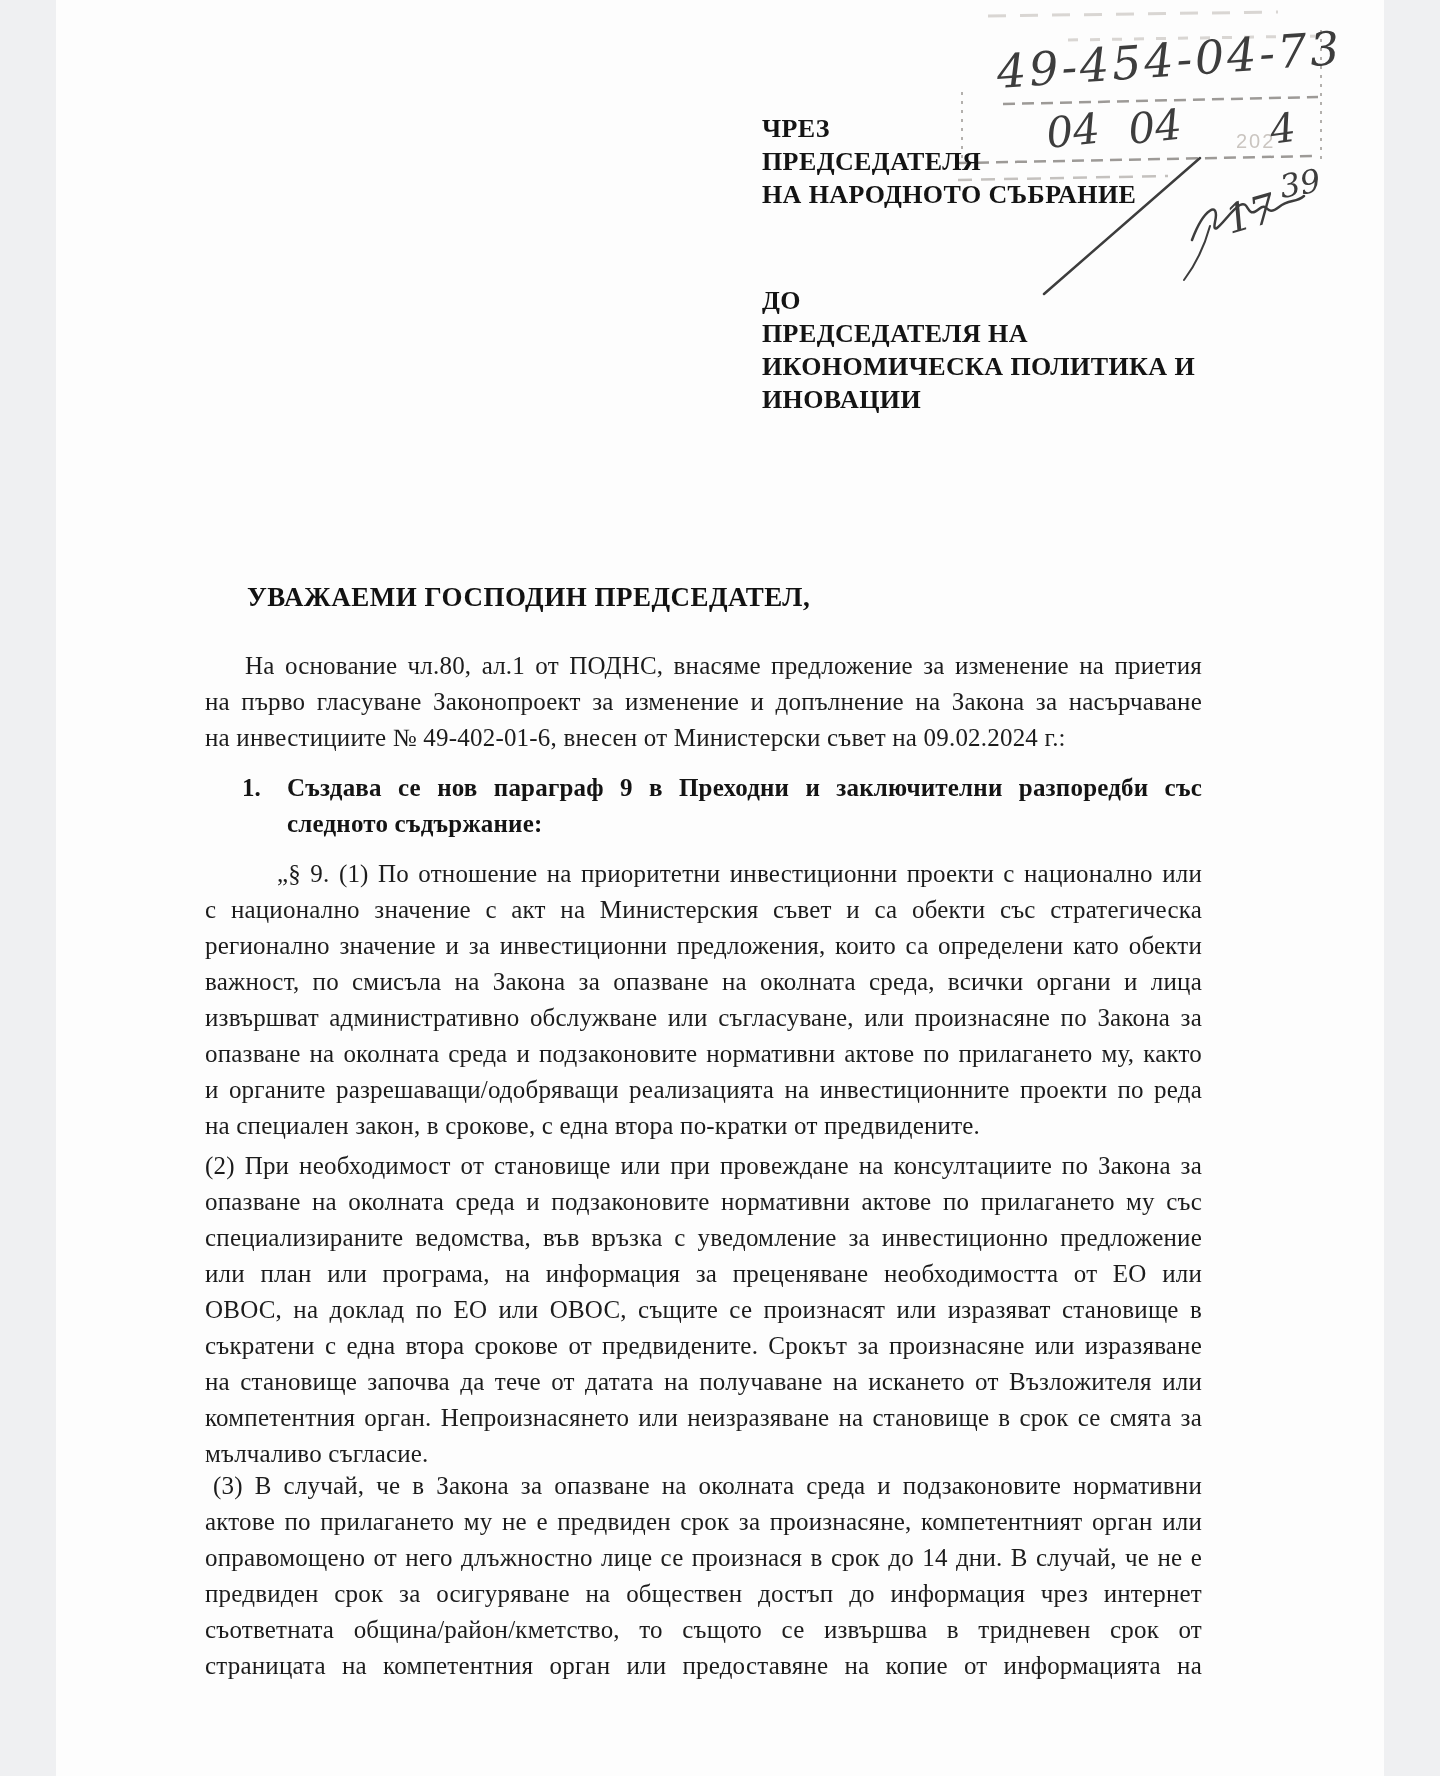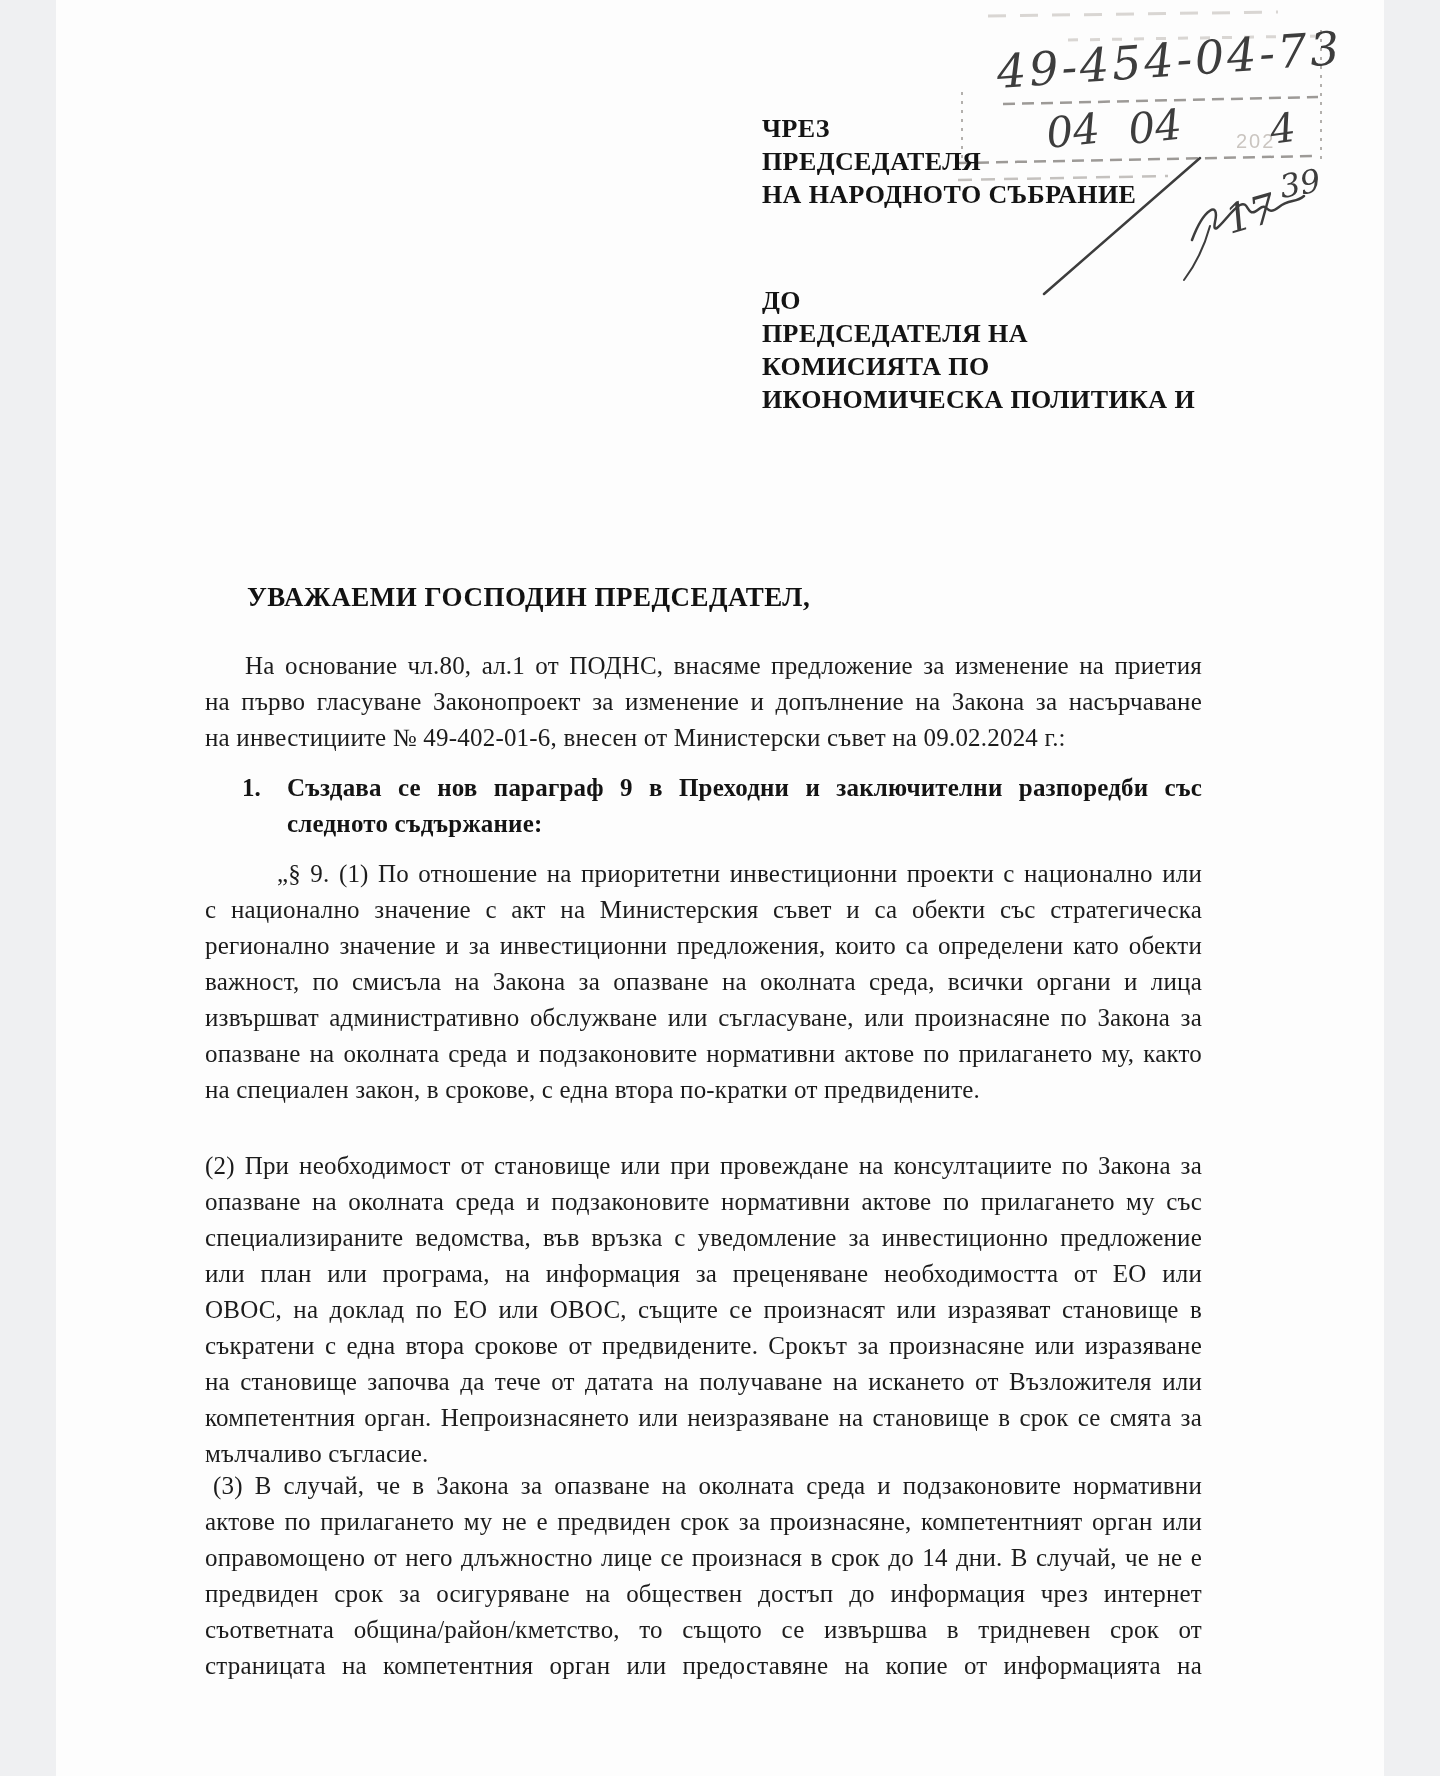--- a/index.html
+++ b/index.html
@@ -65,22 +65,22 @@
 
 <div class="addr" style="top:112px">
   <div class="aln">ЧРЕЗ</div>
   <div class="aln">ПРЕДСЕДАТЕЛЯ</div>
   <div class="aln">НА НАРОДНОТО СЪБРАНИЕ</div>
 </div>
 
 <div class="addr" style="top:284px">
   <div class="aln">ДО</div>
   <div class="aln">ПРЕДСЕДАТЕЛЯ НА</div>
-  <div class="aln">КОМИСИЯТА ПО</div>
   <div class="aln">ИКОНОМИЧЕСКА ПОЛИТИКА И</div>
+  <div class="aln">ИНОВАЦИИ</div>
 </div>
 
 <div class="content">
 
   <div class="block salut" style="top:582px">УВАЖАЕМИ ГОСПОДИН ПРЕДСЕДАТЕЛ,</div>
 
   <div class="block" style="top:648px">
     <div class="ln ind40">На основание чл.80, ал.1 от ПОДНС, внасяме предложение за изменение на приетия</div>
     <div class="ln">на първо гласуване Законопроект за изменение и допълнение на Закона за насърчаване</div>
     <div class="ln last">на инвестициите № 49-402-01-6, внесен от Министерски съвет на 09.02.2024 г.:</div>
@@ -94,20 +94,21 @@
     </div>
   </div>
 
   <div class="block" style="top:856px">
     <div class="ln ind72">„§ 9. (1) По отношение на приоритетни инвестиционни проекти с национално или</div>
     <div class="ln">с национално значение с акт на Министерския съвет и са обекти със стратегическа</div>
     <div class="ln">регионално значение и за инвестиционни предложения, които са определени като обекти</div>
     <div class="ln">важност, по смисъла на Закона за опазване на околната среда, всички органи и лица</div>
     <div class="ln">извършват административно обслужване или съгласуване, или произнасяне по Закона за</div>
     <div class="ln">опазване на околната среда и подзаконовите нормативни актове по прилагането му, както</div>
+    <div class="ln">и органите разрешаващи/одобряващи реализацията на инвестиционните проекти по реда</div>
     <div class="ln last">на специален закон, в срокове, с една втора по-кратки от предвидените.</div>
   </div>
 
   <div class="block" style="top:1148px">
     <div class="ln">(2) При необходимост от становище или при провеждане на консултациите по Закона за</div>
     <div class="ln">опазване на околната среда и подзаконовите нормативни актове по прилагането му със</div>
     <div class="ln">специализираните ведомства, във връзка с уведомление за инвестиционно предложение</div>
     <div class="ln">или план или програма, на информация за преценяване необходимостта от ЕО или</div>
     <div class="ln">ОВОС, на доклад по ЕО или ОВОС, същите се произнасят или изразяват становище в</div>
     <div class="ln">съкратени с една втора срокове от предвидените. Срокът за произнасяне или изразяване</div>

